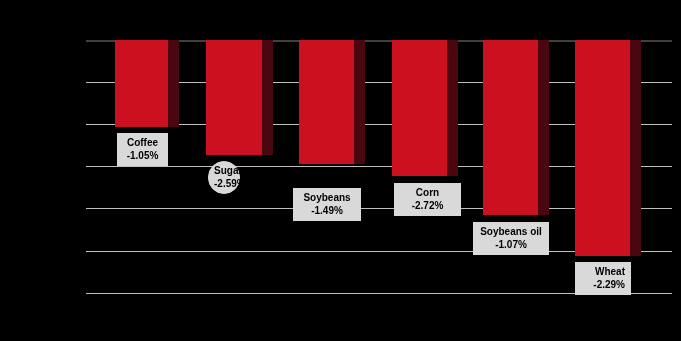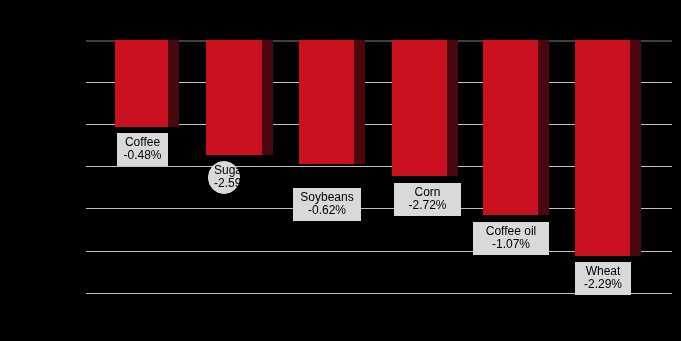--- a/index.html
+++ b/index.html
@@ -54,22 +54,22 @@
     width: 11px;
     background: #4B0710;
   }
   
   .datalabel {
     position: absolute;
     background: #D9D9D9;
     color: #000000;
     border: 1px solid #D9D9D9;
     text-align: center;
-    font-size: 12px;
-    font-weight: normal;
+    font-size: 10px;
+    font-weight: bold;
     line-height: 13px;
     padding: 2px 5px 3px 5px;
     white-space: nowrap;
     box-sizing: border-box;
   }
   .datalabel .lbl-name { display: block; }
   .datalabel .lbl-val  { display: block; }
 </style>
 </head>
 <body>
@@ -111,42 +111,42 @@
       <div class="bar-side" style="left:55px;"></div>
     </div>
 
     <div class="bar" style="left:489px; width:55px; height:216px;">
       <div class="bar-face"></div>
       <div class="bar-side" style="left:55px;"></div>
     </div>
 
     <div class="datalabel" style="left:31px; top:93px; width:51px;">
       <span class="lbl-name">Coffee</span>
-      <span class="lbl-val">-0.48%</span>
+      <span class="lbl-val">-1.05%</span>
     </div>
 
     <div class="datalabel" style="left:122px; top:121px; width:32px;border-radius:16px;">
       <span class="lbl-name">Sugar</span>
       <span class="lbl-val">-2.59%</span>
     </div>
 
     <div class="datalabel" style="left:207px; top:148px; width:68px;">
       <span class="lbl-name">Soybeans</span>
-      <span class="lbl-val">-0.62%</span>
+      <span class="lbl-val">-1.49%</span>
     </div>
 
     <div class="datalabel" style="left:308px; top:143px; width:67px;">
       <span class="lbl-name">Corn</span>
       <span class="lbl-val">-2.72%</span>
     </div>
 
     <div class="datalabel" style="left:387px; top:182px; width:76px;">
-      <span class="lbl-name">Coffee oil</span>
+      <span class="lbl-name">Soybeans oil</span>
       <span class="lbl-val">-1.07%</span>
     </div>
 
-    <div class="datalabel" style="left:489px; top:222px; width:56px;">
+    <div class="datalabel" style="left:489px; top:222px; width:56px;text-align:right;">
       <span class="lbl-name">Wheat</span>
       <span class="lbl-val">-2.29%</span>
     </div>
 
   </div>
 </div>
 
 </body></html>

